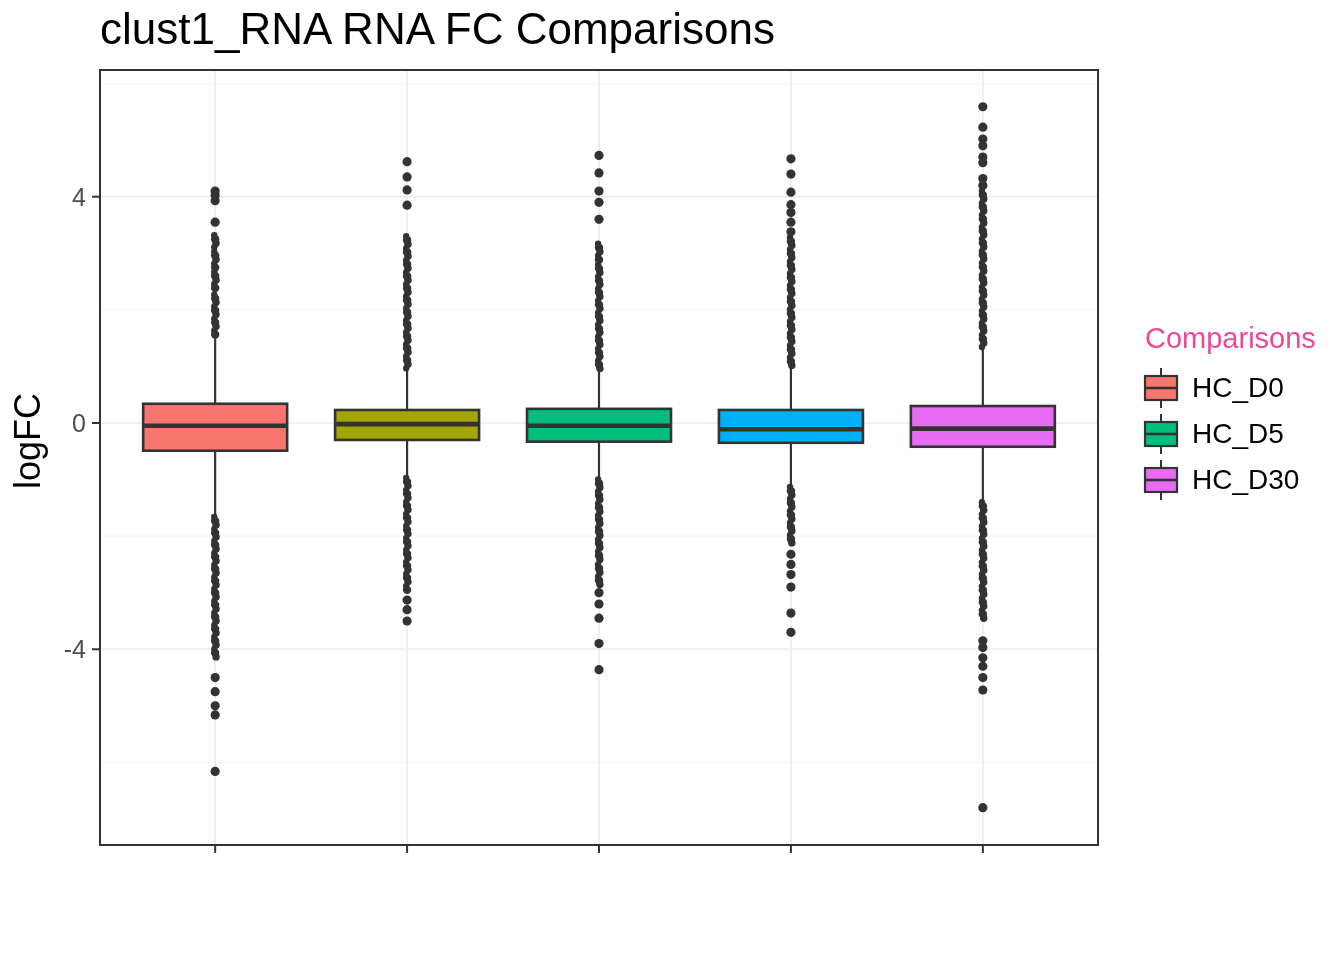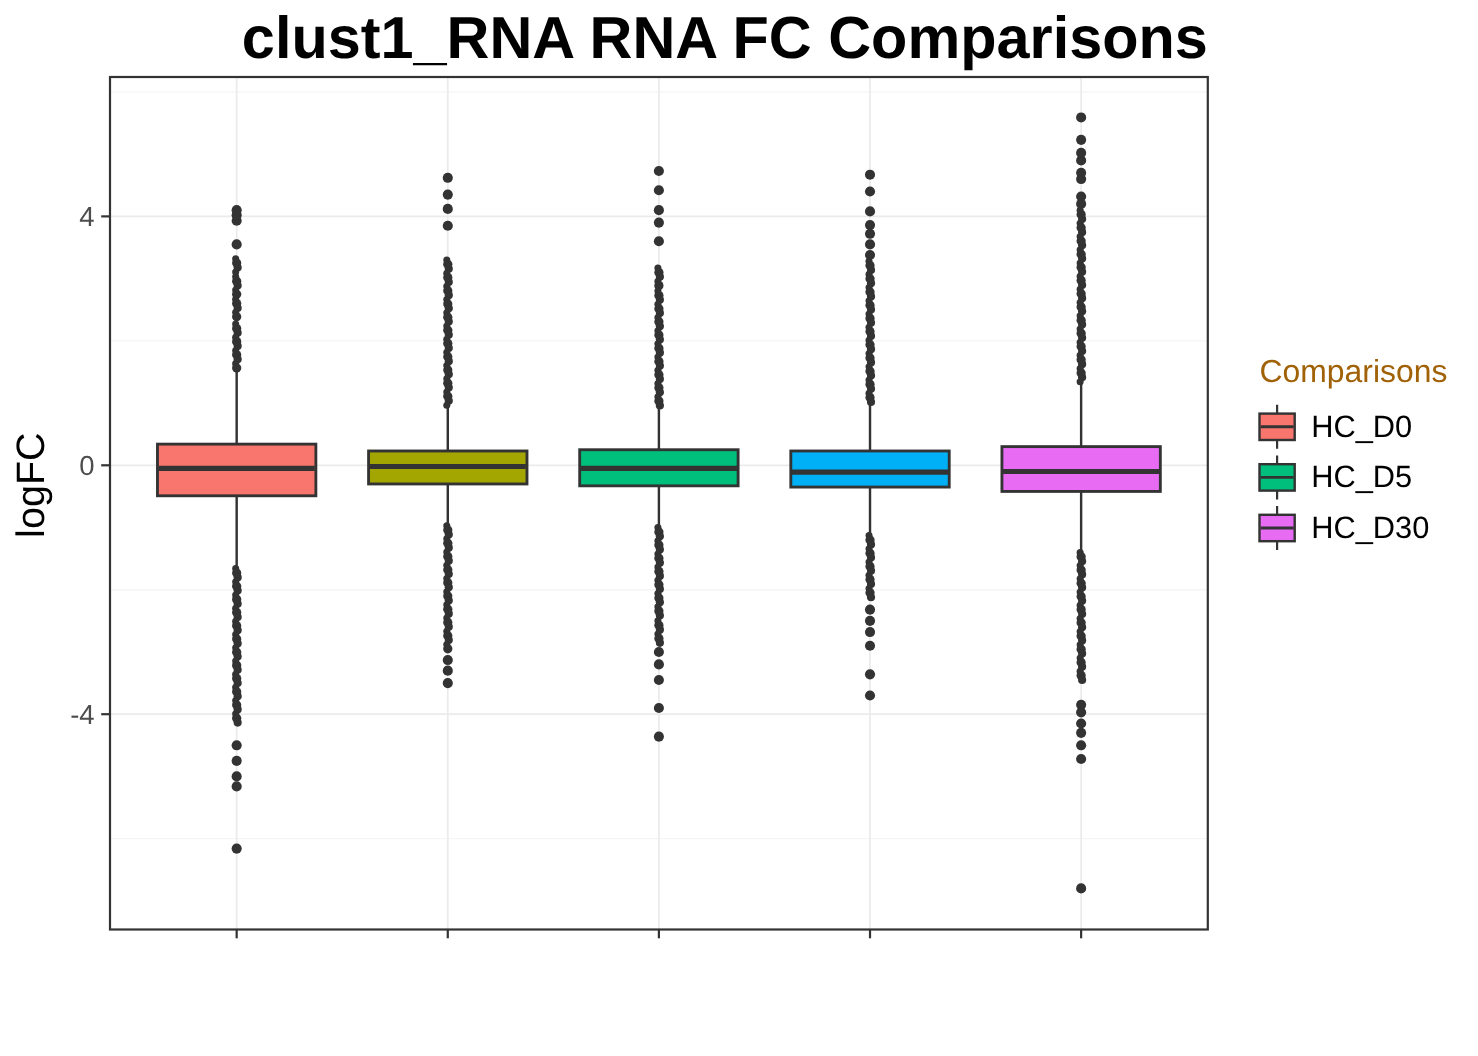--- a/index.html
+++ b/index.html
@@ -3,34 +3,34 @@
 <meta charset="utf-8">
 <style>
   html,body{margin:0;padding:0;}
   body{
     width:1344px;height:960px;position:relative;overflow:hidden;
     background:#ffffff;
     font-family:"Liberation Sans", sans-serif;
   }
   .chart-title{
     position:absolute;left:100px;top:4px;width:998px;
-    text-align:right;font-size:54px;font-weight:700;color:#000;
+    text-align:left;font-size:44px;font-weight:400;color:#000;
     white-space:nowrap;
   }
   .y-axis-label{
     position:absolute;left:-62px;top:420px;width:180px;
     text-align:center;font-size:36px;color:#000;
     transform:rotate(-90deg);
   }
   #plot{position:absolute;left:0;top:0;}
   .legend{
     position:absolute;left:1143px;top:322px;
   }
   .legend-title{
-    font-size:29px;color:#a16207;margin-bottom:10px;margin-left:2px;
+    font-size:29px;color:#ec4899;margin-bottom:10px;margin-left:2px;
   }
   .legend-item{
     display:flex;align-items:center;height:46px;gap:13px;
   }
   .legend-label{
     font-size:28px;color:#000;
   }
 </style>
 </head>
 <body>

